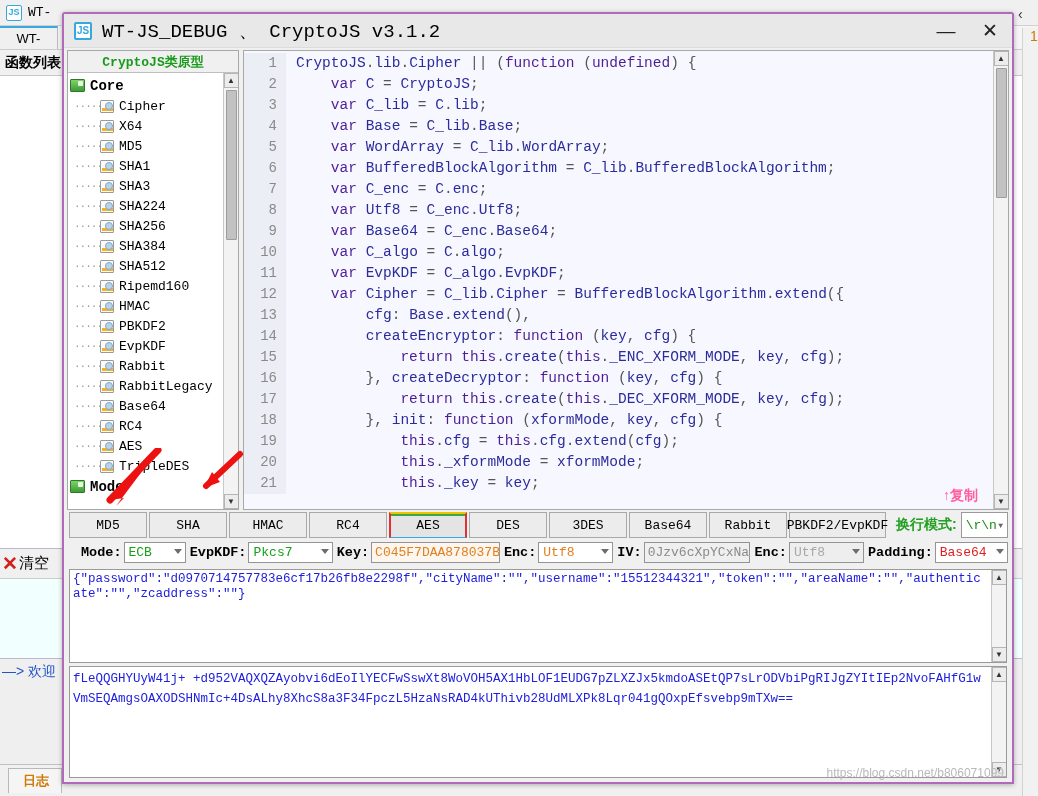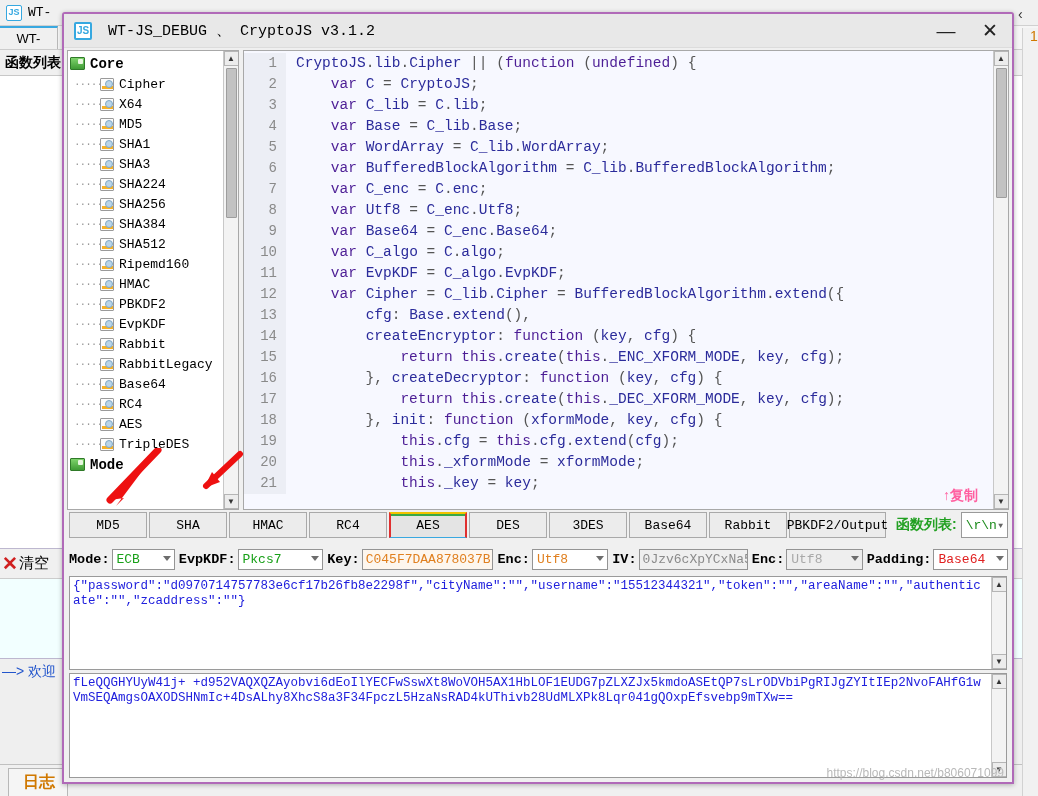--- a/index.html
+++ b/index.html
@@ -104,21 +104,21 @@
   }
   .bg-statusbar {
     position: absolute; left: 0; top: 764px;
     width: 1038px; height: 32px;
     background: #f0f0f0;
     border-top: 1px solid #c0c0c0;
   }
   .bg-log-tab {
     position: absolute; left: 8px; top: 768px;
     padding: 3px 12px 3px 14px;
-    font-size: 16px; color: #d07800; font-weight: bold;
+    font-size: 13px; color: #d07800; font-weight: bold;
     border: 1px solid #b8b8b8; border-bottom: none;
     background: #f5f5f5;
     white-space: nowrap;
   }
 
   
   .fg-win {
     position: absolute; left: 62px; top: 12px;
     width: 952px; height: 772px;
     background: #f0f0f0;
@@ -135,21 +135,21 @@
     border-bottom: 1px solid #dcdcdc;
   }
   .fg-appicon {
     width: 18px; height: 18px; margin-left: 10px;
     border: 2px solid #36a8e0; border-radius: 2px;
     color: #36a8e0; font-size: 10px; line-height: 14px;
     text-align: center; font-weight: bold;
     background: #fff; font-family: "Liberation Sans", sans-serif;
   }
   .fg-title {
-    margin-left: 16px; font-size: 15px; color: #000;
+    margin-left: 10px; font-size: 19px; color: #000;
     font-family: "Liberation Mono", monospace; white-space: nowrap;
   }
   .fg-winbtns {
     margin-left: auto; display: flex; align-items: center;
   }
   .fg-winbtn {
     width: 44px; height: 33px;
     display: flex; align-items: center; justify-content: center;
     font-size: 19px; color: #222; font-family: "Liberation Sans", sans-serif;
   }
@@ -312,21 +312,21 @@
     padding-left: 4px; position: relative;
   }
   .nl-select .caret {
     position: absolute; right: 4px; color: #666; font-size: 8px;
   }
 
   
   .optrow {
     flex: none; height: 28px;
     display: flex; align-items: center;
-    padding: 1px 4px 0 5px; background: #f0f0f0; margin-top: 7px;
+    padding: 1px 4px 0 17px; background: #f0f0f0;
   }
   .opt-label {
     font-size: 13.5px; color: #000; font-weight: bold;
     font-family: "Liberation Mono", monospace;
     margin-right: 2px; margin-left: 4px; white-space: nowrap;
   }
   .opt-label:first-child { margin-left: 0; }
   .combo {
     height: 21px; border: 1px solid #949494; background: #fff;
     display: flex; align-items: center; position: relative;
@@ -387,21 +387,21 @@
   .outbox-wrap {
     flex: 1; margin: 3px 5px 4px 5px;
     border: 1px solid #9a9a9a;
     background: #fff;
     display: flex; overflow: hidden;
     min-height: 0;
   }
   .outbox {
     flex: 1; padding: 2px 3px;
     font-family: "Liberation Mono", monospace;
-    font-size: 12.5px; line-height: 15px;
+    font-size: 12.5px; line-height: 20px;
     color: #2020dd;
     word-break: break-all; overflow: hidden;
   }
 
   .watermark {
     position: absolute; right: 8px; bottom: 2px;
     font-size: 12px; color: #b9b9b9;
     font-family: "Liberation Sans", sans-serif;
     white-space: nowrap;
   }
@@ -456,20 +456,21 @@
       <div class="fg-title">WT-JS_DEBUG 、 CryptoJS v3.1.2</div>
       <div class="fg-winbtns">
         <div class="fg-winbtn">—</div>
         <div class="fg-winbtn">✕</div>
       </div>
     </div>
 
     <div class="fg-upper">
 
       <div class="tree-pane">
+        <div class="tree-hdr">CryptoJS类原型</div>
         <div class="tree-body-wrap">
           <div class="tree-body" id="tree-body">
               <div class="tree-group">
                 <span class="folder-ico"></span>
                 <span>Core</span>
               </div>
               <div class="tree-item">
                 <span class="dash">·····</span>
                 <span class="leaf-ico"></span>
                 <span>Cipher</span>
@@ -597,22 +598,22 @@
     <div class="tabstrip" id="tabstrip">
         <div class="alg-tab">MD5</div>
         <div class="alg-tab">SHA</div>
         <div class="alg-tab">HMAC</div>
         <div class="alg-tab">RC4</div>
         <div class="alg-tab sel">AES</div>
         <div class="alg-tab">DES</div>
         <div class="alg-tab">3DES</div>
         <div class="alg-tab">Base64</div>
         <div class="alg-tab">Rabbit</div>
-        <div class="alg-tab">PBKDF2/Output</div>
-        <div class="nl-label">函数列表:</div>
+        <div class="alg-tab">PBKDF2/EvpKDF</div>
+        <div class="nl-label">换行模式:</div>
         <div class="nl-select">
           <span>\r\n</span>
           <span class="caret">▼</span>
         </div>
       </div>
 
     <div class="optrow">
       <span class="opt-label">Mode:</span>
       <div class="combo green" style="width:66px;">
         <span>ECB</span>

